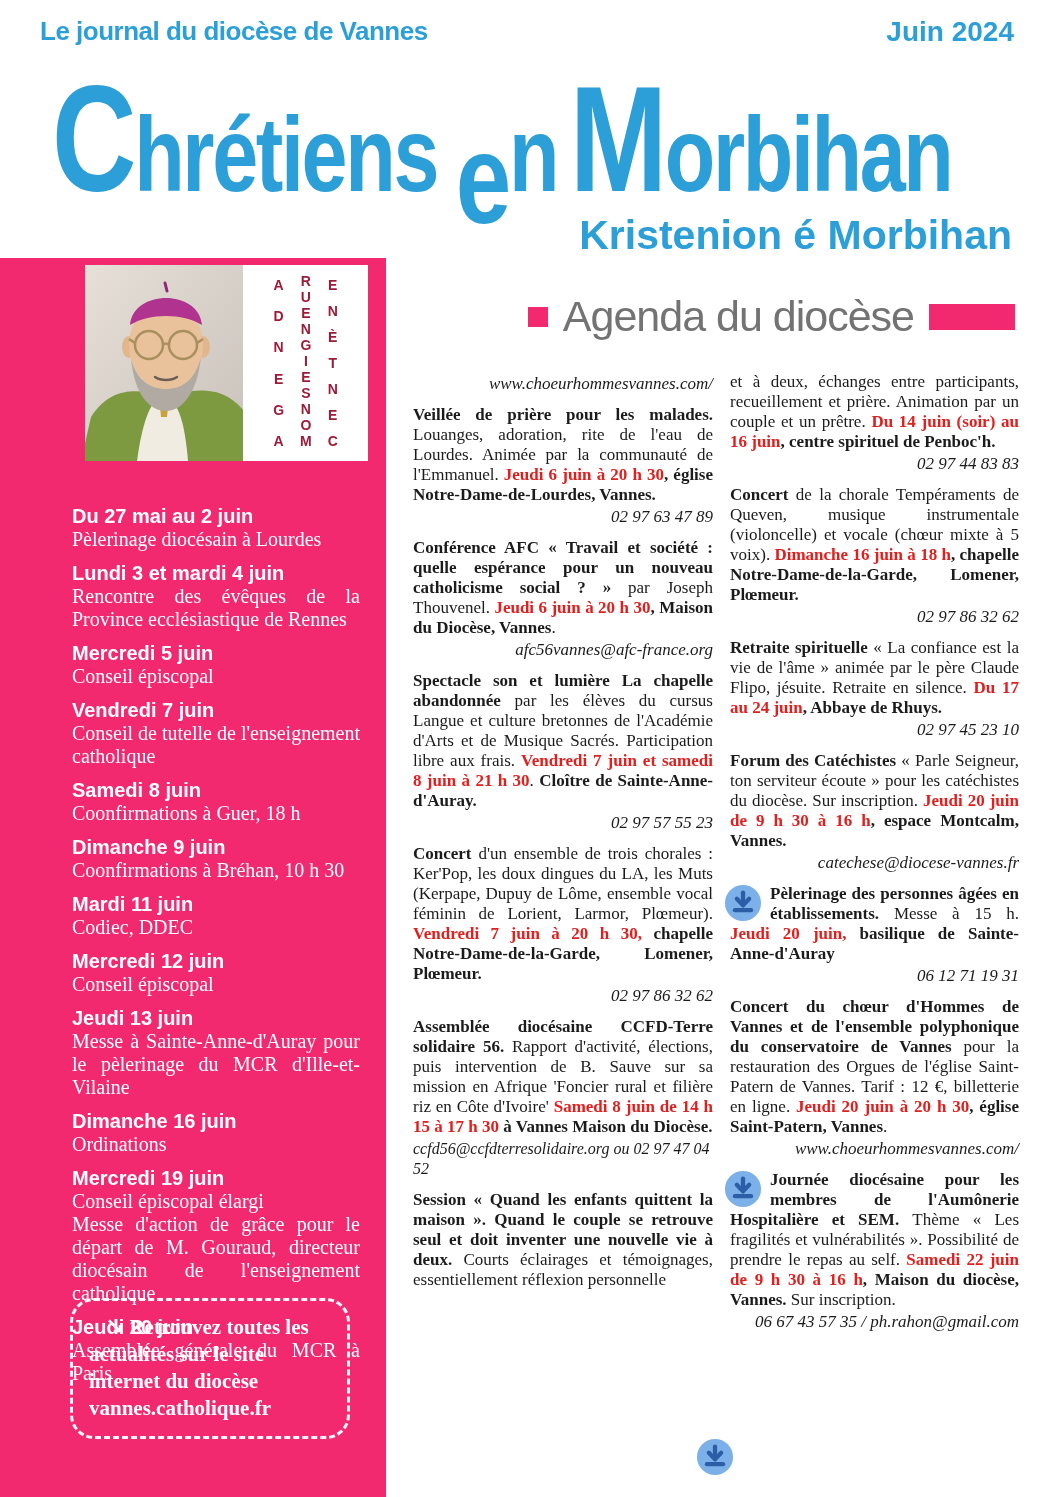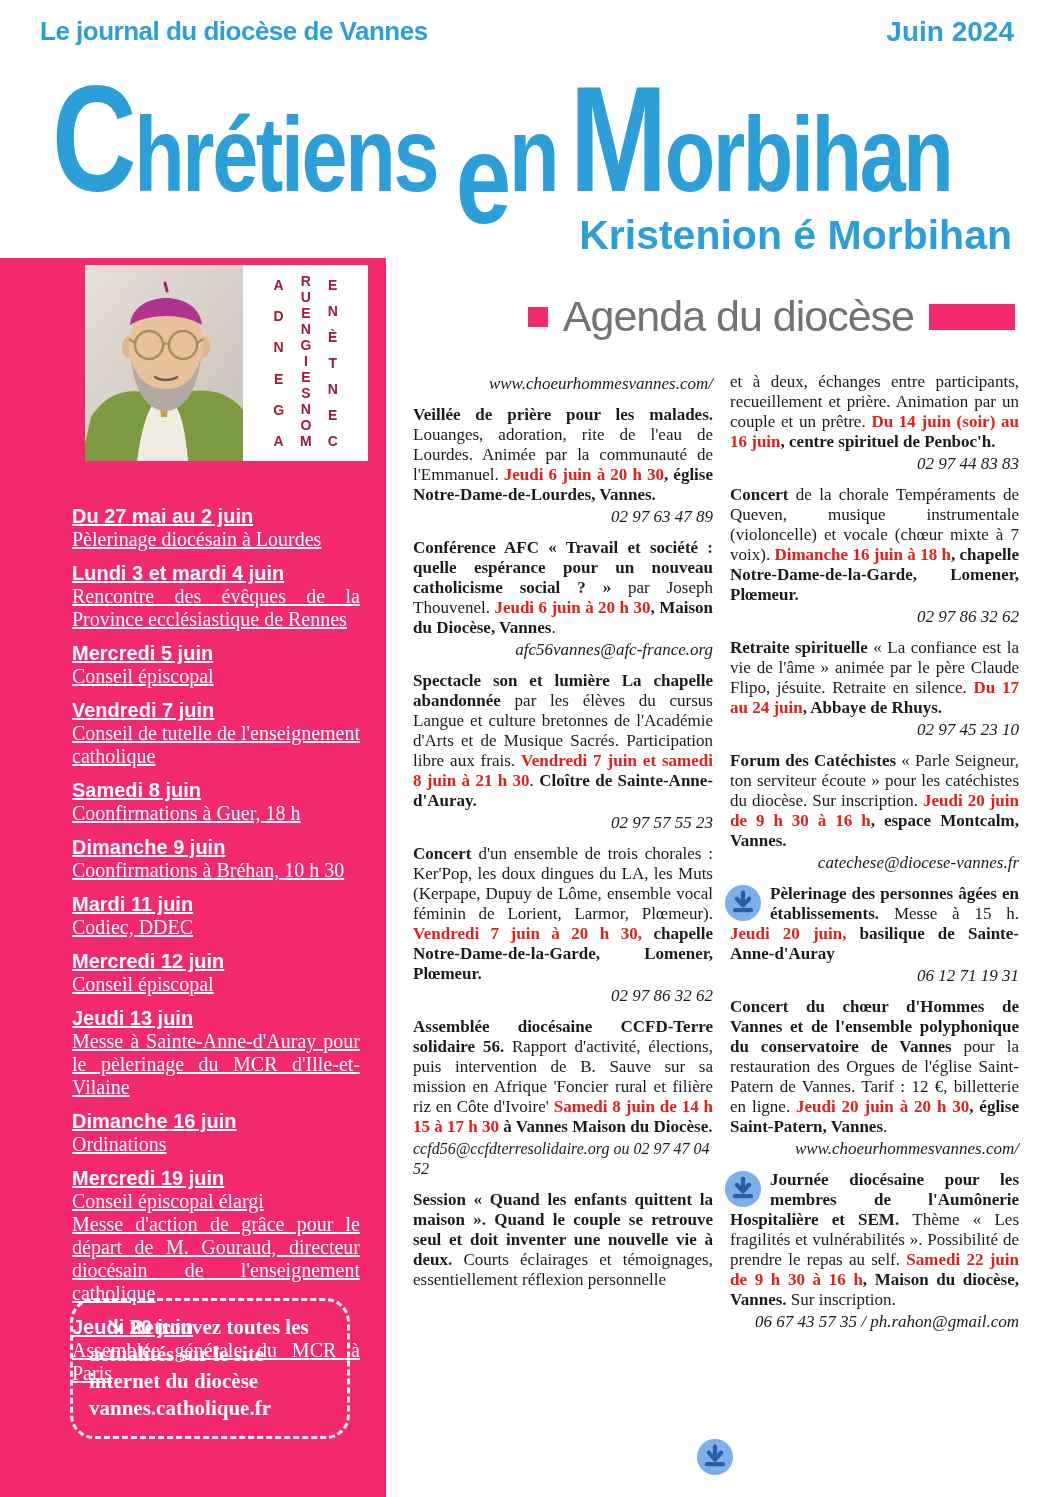--- a/index.html
+++ b/index.html
@@ -25,21 +25,21 @@
   
   .sidebar{position:absolute;left:0;top:258px;width:386px;bottom:0;background:#F2296F;color:#fff;}
   .photo-card{position:absolute;left:85px;top:7px;width:283px;height:196px;background:#fff;display:flex;}
   .photo{width:158px;height:196px;flex:0 0 auto;}
   .photo svg{display:block;width:100%;height:100%;}
   .vlabels{flex:1;display:flex;justify-content:center;gap:16px;padding:12px 4px;}
   .vlabel{display:flex;flex-direction:column-reverse;justify-content:space-between;height:172px;
           font-family:"Liberation Sans",sans-serif;font-weight:700;font-size:14px;color:#9E1B38;text-align:center;}
 
   .events{position:absolute;left:72px;right:26px;top:247px;}
-  .ev{margin-bottom:11px;text-decoration:underline;}
+  .ev{margin-bottom:11px;}
   .ev-date{font-family:"Liberation Sans",sans-serif;font-weight:700;font-size:20px;line-height:23px;}
   .ev-line{font-size:20px;line-height:23px;text-align:justify;}
 
   .infobox{position:absolute;left:70px;right:36px;top:1040px;border:3px dashed rgba(255,255,255,.95);
            border-radius:24px;padding:12px 16px 14px 16px;font-weight:700;font-size:21px;line-height:27px;
            text-indent:16px;}
   .infobox .arrow{font-family:"DejaVu Sans",sans-serif;font-size:22px;margin-right:6px;text-indent:0;}
 
   
   .section-head{position:absolute;left:413px;top:292px;width:602px;display:flex;align-items:center;
@@ -230,21 +230,21 @@
         <div class="item">
           <p class="runs"><span class="b">Session « Quand les enfants quittent la maison ». Quand le couple se retrouve seul et doit inventer une nouvelle vie à deux. </span><span class="">Courts éclairages et témoignages, essentiellement réflexion personnelle</span></p>
         </div>
       </div>
     <div class="col" id="col-right">
         <div class="item">
           <p class="runs"><span class="">et à deux, échanges entre participants, recueillement et prière. Animation par un couple et un prêtre. </span><span class="r">Du 14 juin (soir) au 16 juin</span><span class="b">, centre spirituel de Penboc'h.</span></p>
           <div class="contact">02 97 44 83 83</div>
         </div>
         <div class="item">
-          <p class="runs"><span class="b">Concert </span><span class="">de la chorale Tempéraments de Queven, musique instrumentale (violoncelle) et vocale (chœur mixte à 7 voix). </span><span class="r">Dimanche 16 juin à 18 h</span><span class="b">, chapelle Notre-Dame-de-la-Garde, Lomener, Plœmeur.</span></p>
+          <p class="runs"><span class="b">Concert </span><span class="">de la chorale Tempéraments de Queven, musique instrumentale (violoncelle) et vocale (chœur mixte à 5 voix). </span><span class="r">Dimanche 16 juin à 18 h</span><span class="b">, chapelle Notre-Dame-de-la-Garde, Lomener, Plœmeur.</span></p>
           <div class="contact">02 97 86 32 62</div>
         </div>
         <div class="item">
           <p class="runs"><span class="b">Retraite spirituelle </span><span class="">« La confiance est la vie de l'âme » animée par le père Claude Flipo, jésuite. Retraite en silence. </span><span class="r">Du 17 au 24 juin</span><span class="b">, Abbaye de Rhuys.</span></p>
           <div class="contact">02 97 45 23 10</div>
         </div>
         <div class="item">
           <p class="runs"><span class="b">Forum des Catéchistes </span><span class="">« Parle Seigneur, ton serviteur écoute » pour les catéchistes du diocèse. Sur inscription. </span><span class="r">Jeudi 20 juin de 9 h 30 à 16 h</span><span class="b">, espace Montcalm, Vannes.</span></p>
           <div class="contact">catechese@diocese-vannes.fr</div>
         </div>

